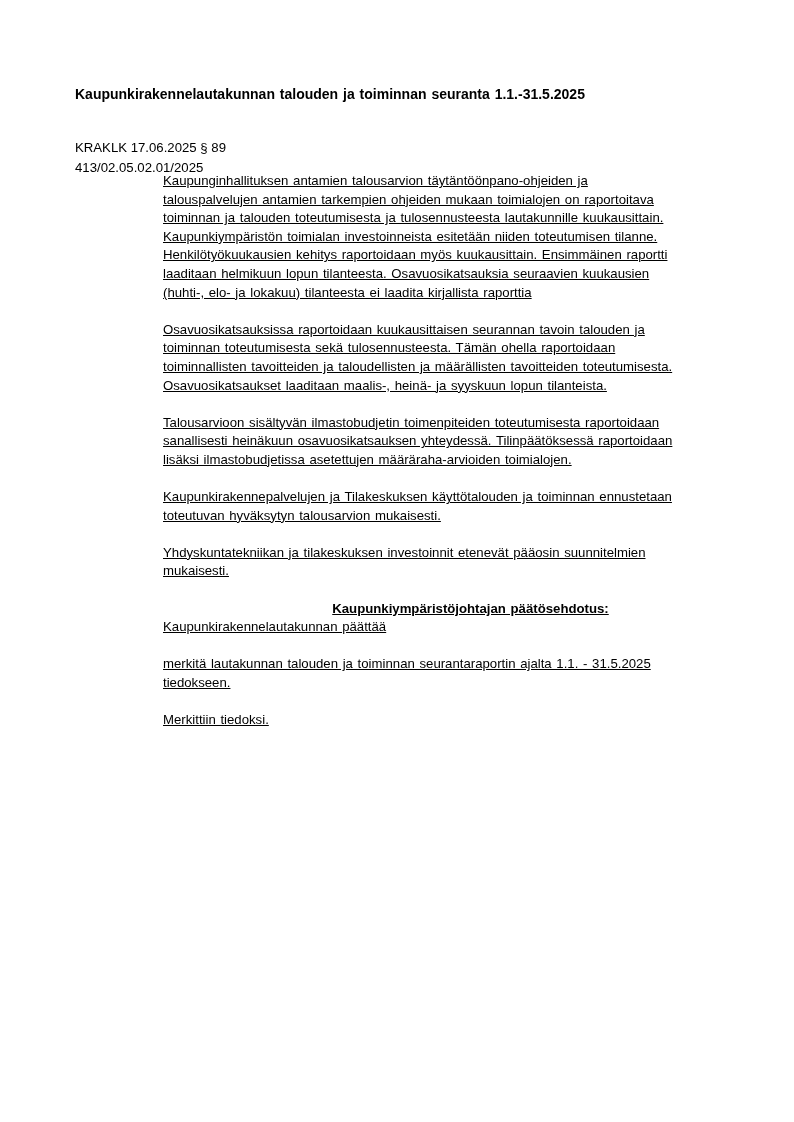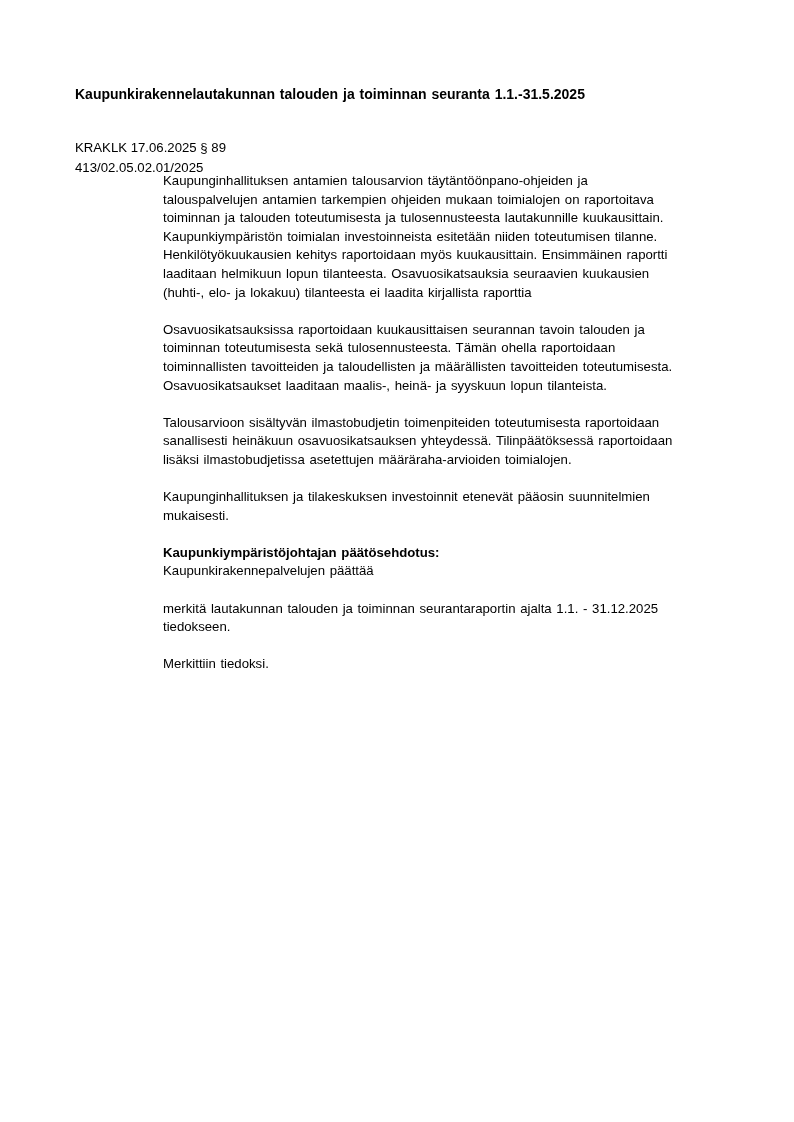--- a/index.html
+++ b/index.html
@@ -42,26 +42,28 @@
       left: 163px;
       top: 172px;
       width: 615px;
       font-size: 13.2px;
       line-height: 18.6px;
       word-spacing: 1px;
     }
     .doc-content p {
       margin: 0 0 18.6px 0;
       white-space: pre-line;
+      text-decoration: underline;
     }
     .doc-content p.tight {
       margin-bottom: 0;
     }
     .bold {
       font-weight: bold;
+      text-align: center;
     }
   </style>
 </head>
 <body>
 
 <div class="page">
 
   <div class="doc-title">Kaupunkirakennelautakunnan talouden ja toiminnan seuranta 1.1.-31.5.2025</div>
 
   <div class="doc-meta">
@@ -77,25 +79,27 @@
 Henkilötyökuukausien kehitys raportoidaan myös kuukausittain. Ensimmäinen raportti
 laaditaan helmikuun lopun tilanteesta. Osavuosikatsauksia seuraavien kuukausien
 (huhti-, elo- ja lokakuu) tilanteesta ei laadita kirjallista raporttia</p>
     <p>Osavuosikatsauksissa raportoidaan kuukausittaisen seurannan tavoin talouden ja
 toiminnan toteutumisesta sekä tulosennusteesta. Tämän ohella raportoidaan
 toiminnallisten tavoitteiden ja taloudellisten ja määrällisten tavoitteiden toteutumisesta.
 Osavuosikatsaukset laaditaan maalis-, heinä- ja syyskuun lopun tilanteista.</p>
     <p>Talousarvioon sisältyvän ilmastobudjetin toimenpiteiden toteutumisesta raportoidaan
 sanallisesti heinäkuun osavuosikatsauksen yhteydessä. Tilinpäätöksessä raportoidaan
 lisäksi ilmastobudjetissa asetettujen määräraha-arvioiden toimialojen.</p>
-    <p>Kaupunginhallituksen ja tilakeskuksen investoinnit etenevät pääosin suunnitelmien
+    <p>Kaupunkirakennepalvelujen ja Tilakeskuksen käyttötalouden ja toiminnan ennustetaan
+toteutuvan hyväksytyn talousarvion mukaisesti.</p>
+    <p>Yhdyskuntatekniikan ja tilakeskuksen investoinnit etenevät pääosin suunnitelmien
 mukaisesti.</p>
 
     <p class="bold tight">Kaupunkiympäristöjohtajan päätösehdotus:</p>
-    <p>Kaupunkirakennepalvelujen päättää</p>
+    <p>Kaupunkirakennelautakunnan päättää</p>
 
-    <p>merkitä lautakunnan talouden ja toiminnan seurantaraportin ajalta 1.1. - 31.12.2025
+    <p>merkitä lautakunnan talouden ja toiminnan seurantaraportin ajalta 1.1. - 31.5.2025
 tiedokseen.</p>
 
     <p>Merkittiin tiedoksi.</p>
   </div>
 
 </div>
 
 </body></html>

